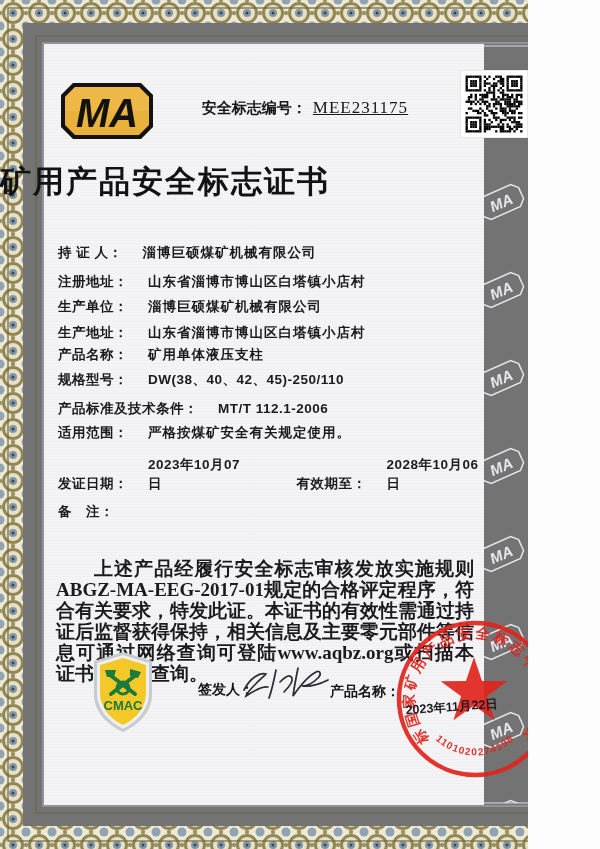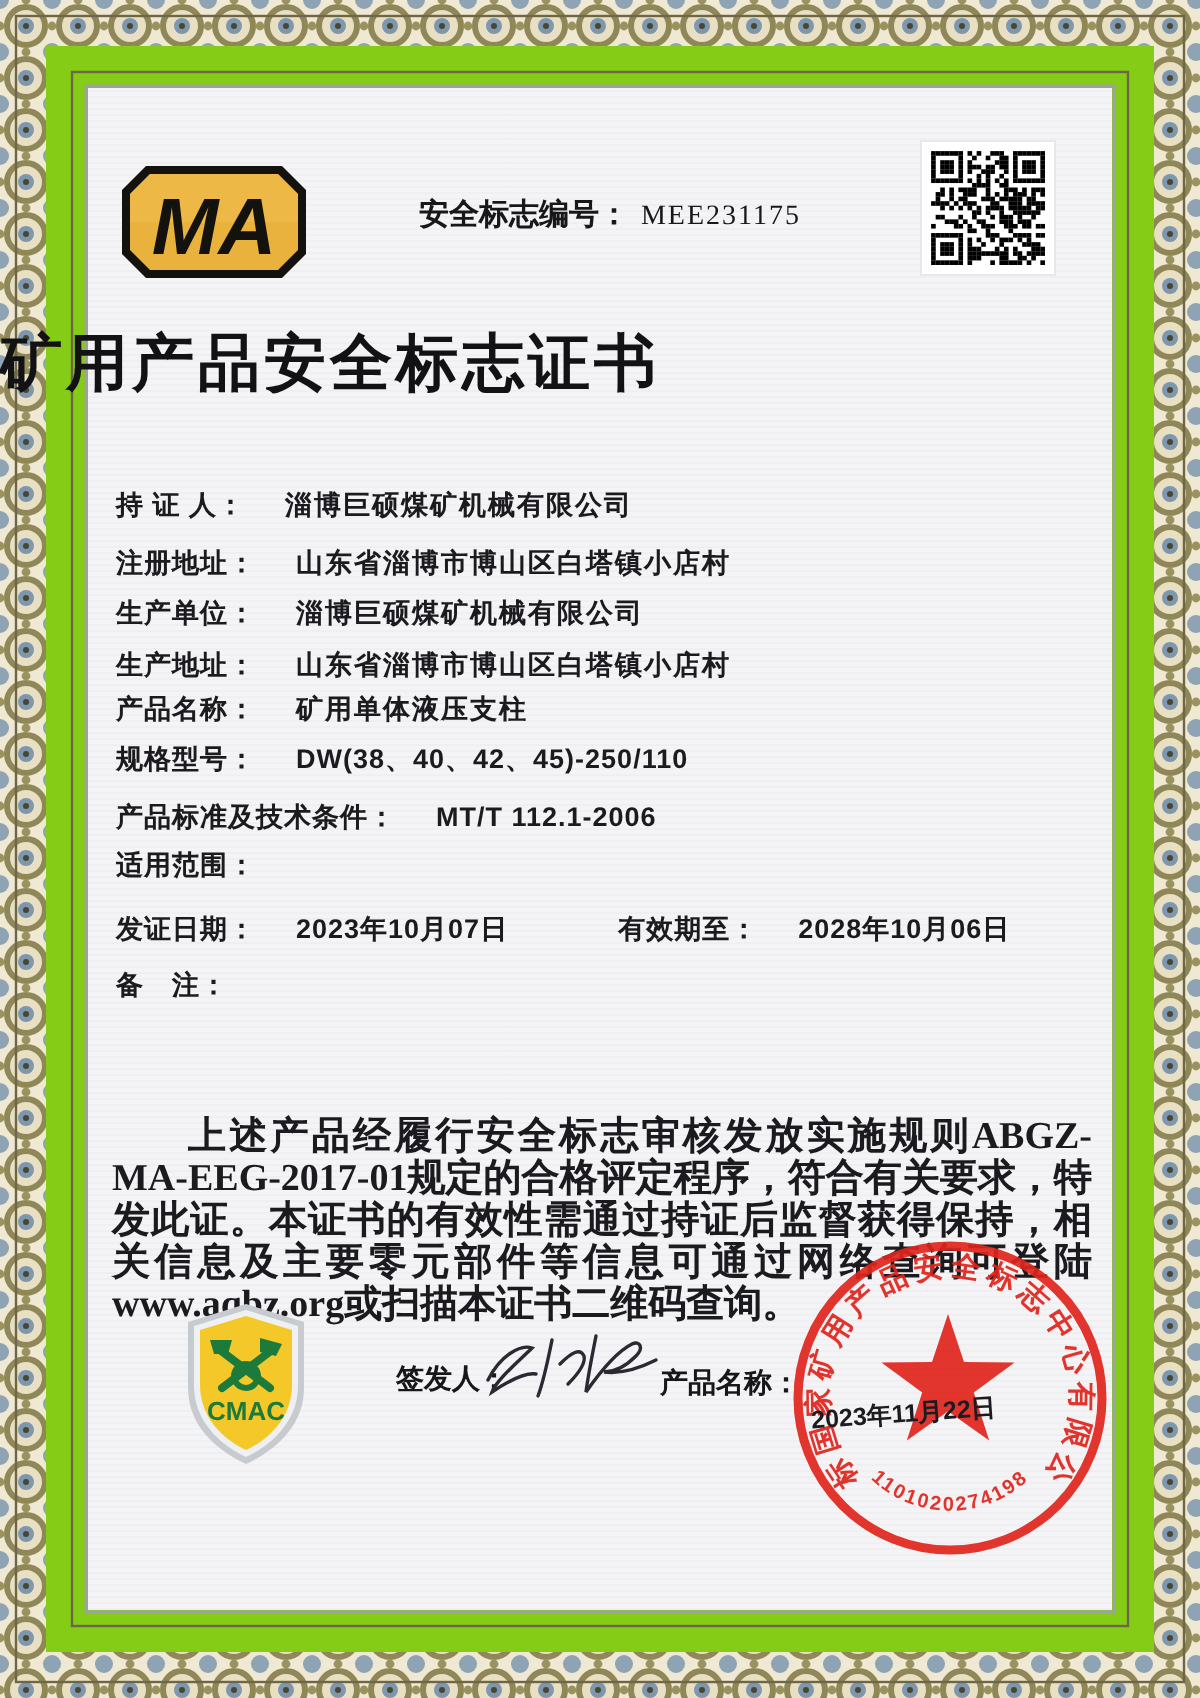--- a/index.html
+++ b/index.html
@@ -1,26 +1,26 @@
 <!DOCTYPE html>
 <html><head>
 <meta charset="utf-8">
 <style>
   html,body{margin:0;padding:0;}
   body{width:600px;height:849px;font-family:"Liberation Sans","DejaVu Sans",sans-serif;background:#fdfdfd;}
-  .page{position:relative;width:600px;height:849px;background:#84cc16;overflow:hidden;}
+  .page{position:relative;width:528px;height:849px;background:#737373;overflow:hidden;}
   .paper{position:absolute;left:44px;top:44px;right:44px;bottom:44px;background:#f4f4f6;}
   .paper::after{content:"";position:absolute;inset:0;background:repeating-linear-gradient(0deg,rgba(90,90,110,.03) 0 1px,transparent 1px 3px);pointer-events:none;}
   .deco{position:absolute;left:0;top:0;z-index:0;}
   .content{position:absolute;inset:0;z-index:2;}
   
   .ma-logo{position:absolute;left:60px;top:82px;}
   .certno{position:absolute;left:170px;top:98px;width:270px;text-align:center;white-space:nowrap;}
   .certno .lb{font-weight:bold;font-size:15px;color:#17171a;}
-  .certno .vl{font-family:"Liberation Serif","DejaVu Serif",serif;font-size:14px;color:#17171a;letter-spacing:1px;margin-left:6px;}
+  .certno .vl{font-family:"Liberation Serif","DejaVu Serif",serif;font-size:17px;color:#17171a;letter-spacing:1px;margin-left:6px;text-decoration:underline;}
   .qr{position:absolute;left:461px;top:71px;width:66px;height:66px;background:#fff;box-shadow:0 0 0 1px #e8e8ec;}
   
   .title{position:absolute;left:0;top:161px;width:100%;text-align:left;font-size:31px;font-weight:900;letter-spacing:2px;color:#121214;}
   
   .fields{position:absolute;left:58px;right:48px;top:243px;}
   .fr{display:flex;align-items:flex-end;font-size:13.5px;line-height:19px;color:#1b1b1f;}
   .fr .lb{font-weight:bold;white-space:pre;letter-spacing:.5px;}
   .fr .vl{margin-left:20px;font-weight:bold;}
   .vl.kai{font-family:"Liberation Serif","DejaVu Serif",serif;letter-spacing:1px;}
   .vl.num{font-family:"Liberation Sans","DejaVu Sans",sans-serif;letter-spacing:.5px;}
@@ -459,20 +459,21 @@
       <div class="fr mt6">
         <span class="lb">规格型号：</span>
         <span class="vl num">DW(38、40、42、45)-250/110</span>
       </div>
       <div class="fr mt10">
         <span class="lb">产品标准及技术条件：</span>
         <span class="vl num">MT/T 112.1-2006</span>
       </div>
       <div class="fr mt5">
         <span class="lb">适用范围：</span>
+        <span class="vl kai">严格按煤矿安全有关规定使用。</span>
       </div>
       <div class="fr mt13">
         <span class="lb">发证日期：</span>
         <span class="vl num">2023年10月07日</span>
         <span class="lb sp">有效期至：</span>
         <span class="vl num">2028年10月06日</span>
       </div>
       <div class="fr mt9">
         <span class="lb">备　注：</span>
       </div>

